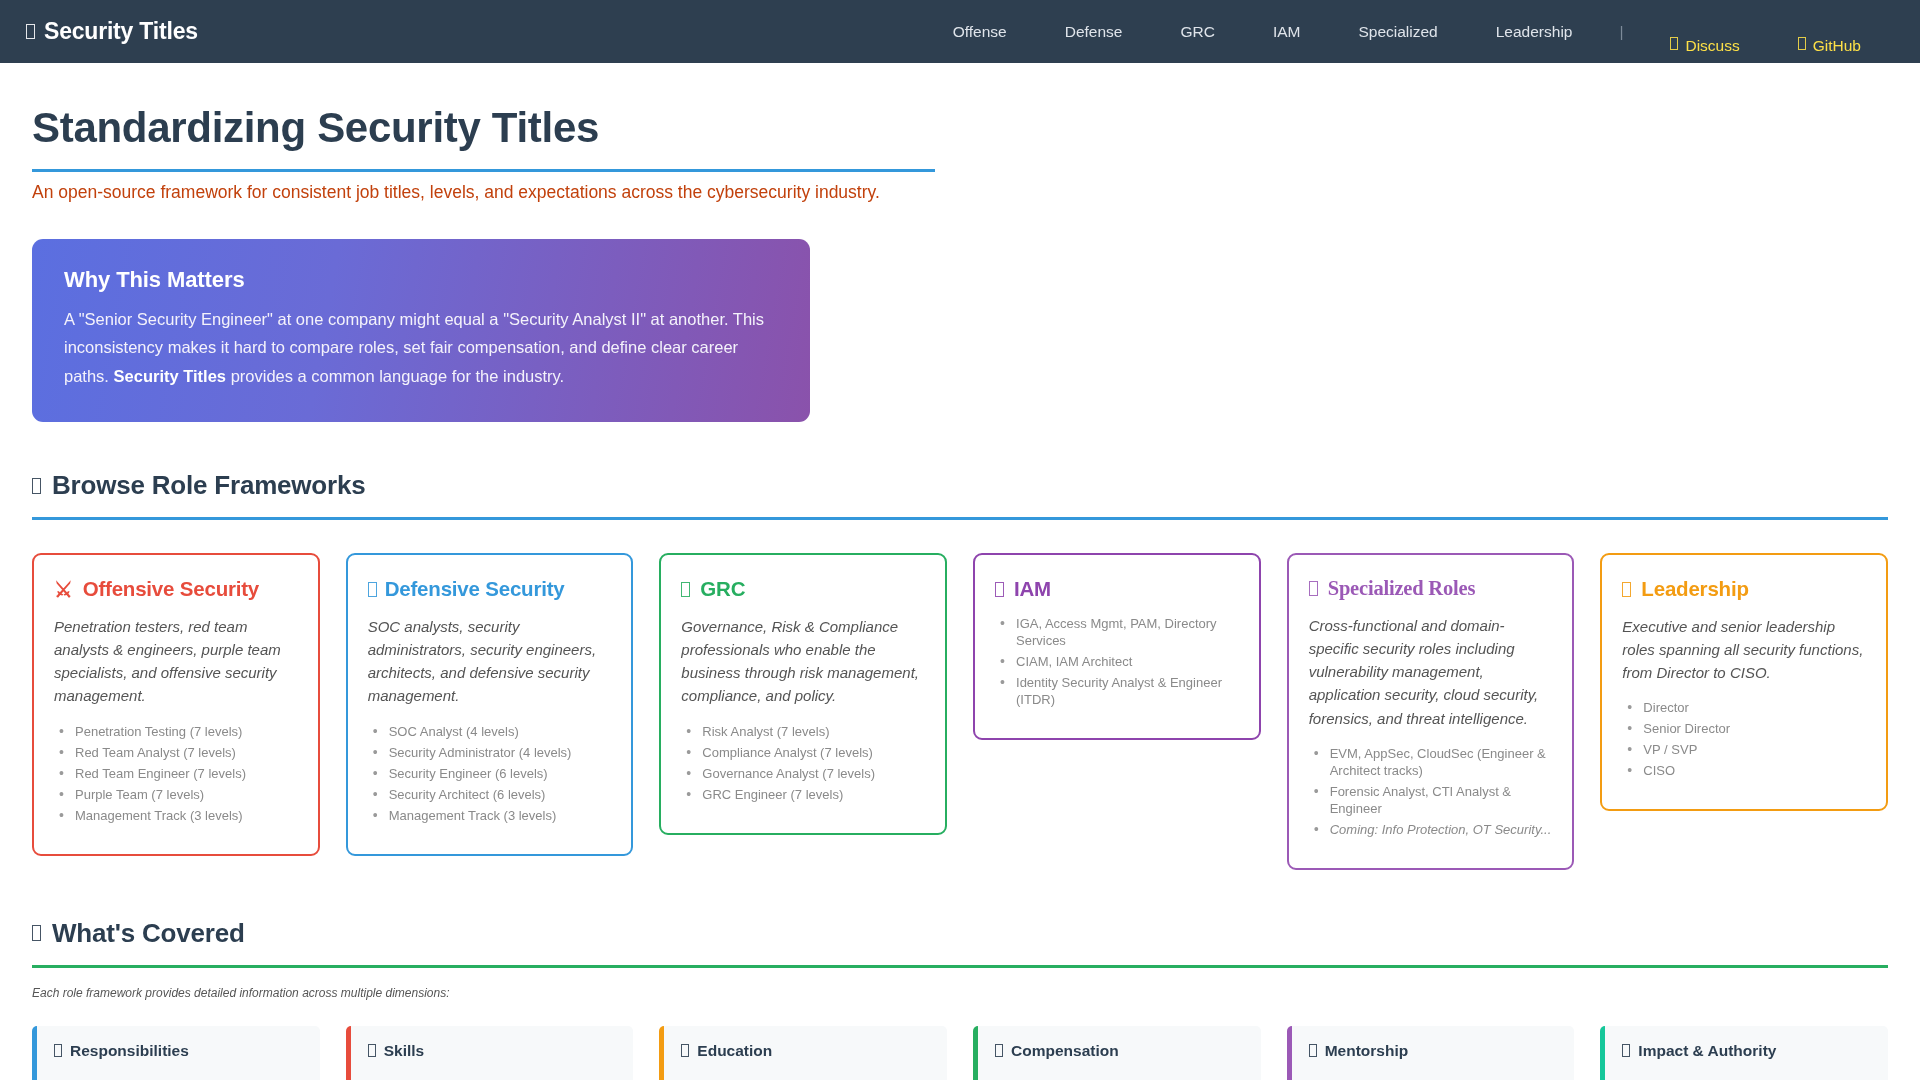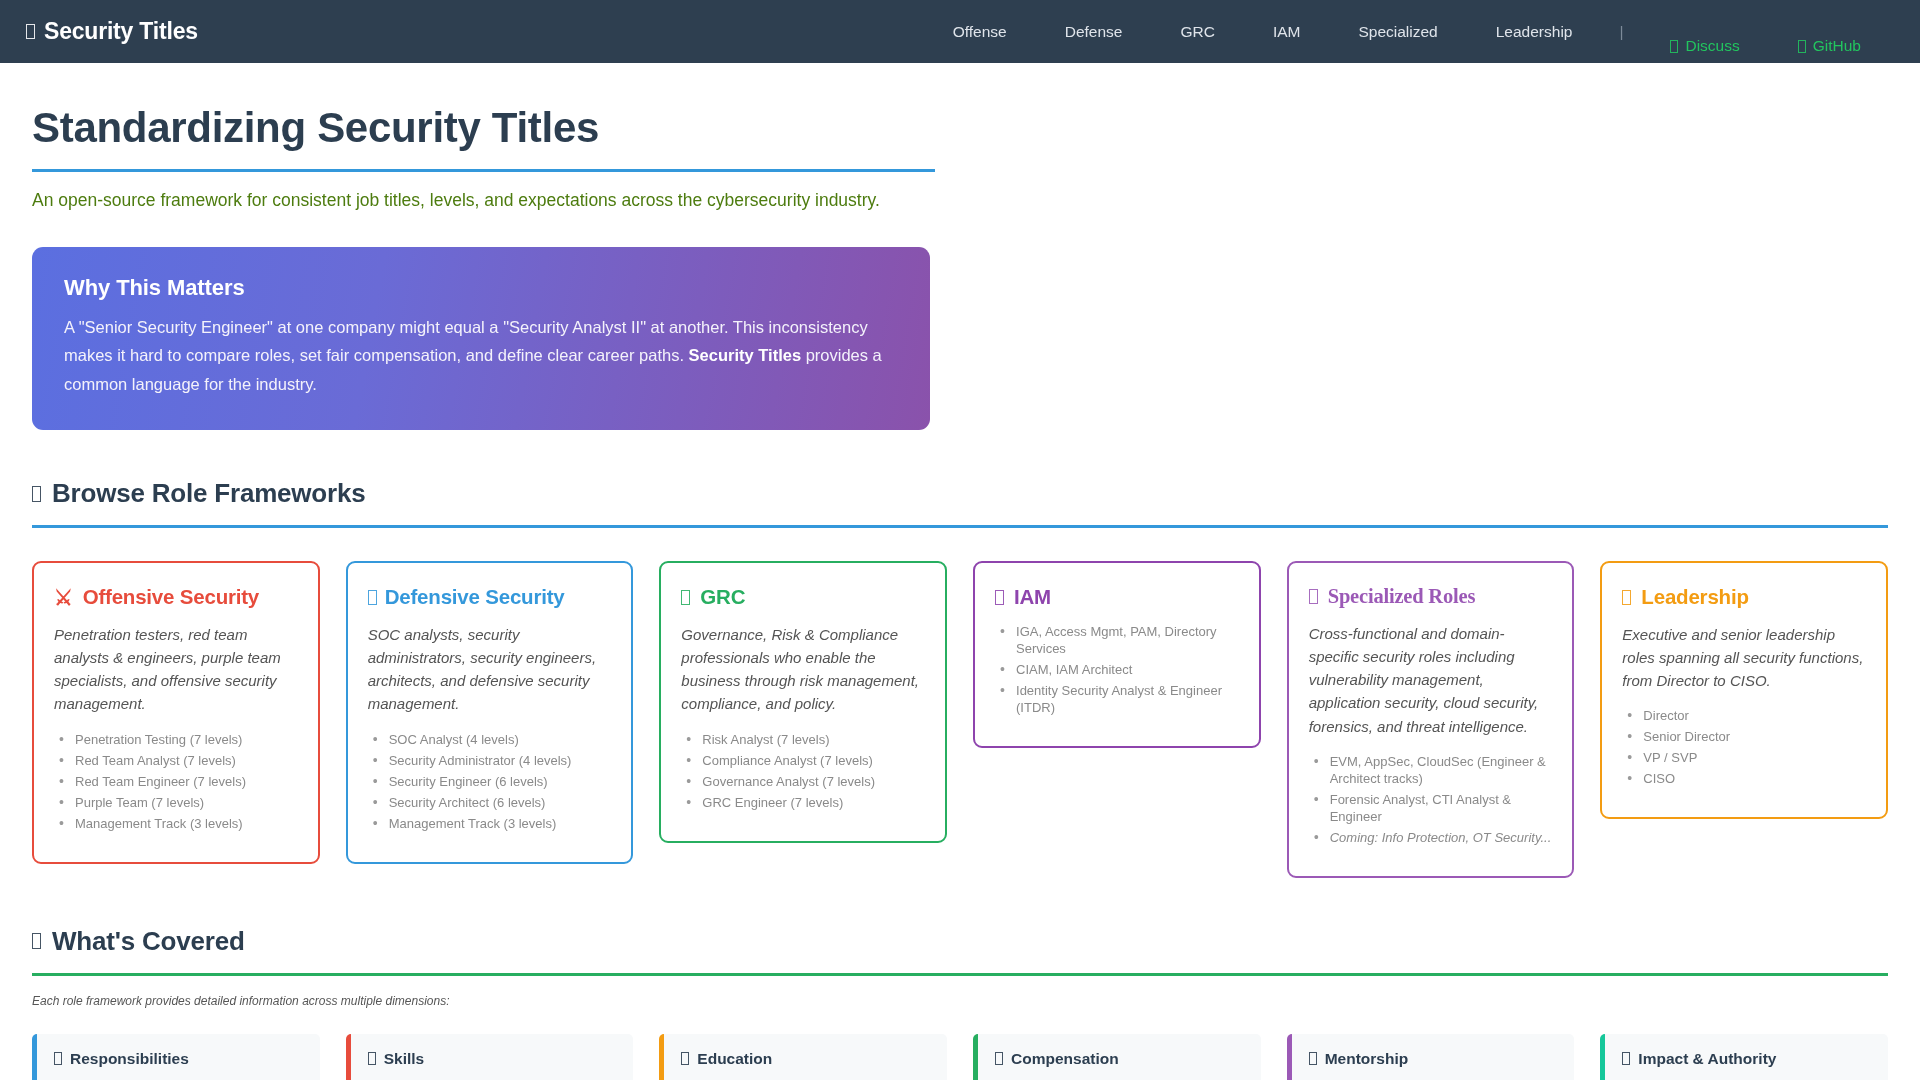--- a/index.html
+++ b/index.html
@@ -51,23 +51,22 @@
     cursor: pointer;
     text-decoration: none;
   }
   .nav-sep {
     color: #7d8b99;
     font-size: 15.5px;
     padding: 0 12px;
   }
   .nav-link.ext {
     display: inline-flex;
-    align-items: center;
     gap: 7px;
-    color: #22c55e;
+    color: #fde047;
     margin-top: 29px;
   }
   .nav-link.ext .tofu { width: 8px; height: 13px; border-width: 1.3px; }
 
   
   .page {
     padding: 0 32px;
   }
 
   h1.page-title {
@@ -78,28 +77,28 @@
     letter-spacing: -0.3px;
   }
   .title-rule {
     height: 3px;
     background: #3498db;
     width: 903px;
     margin-top: 17px;
   }
   .subtitle {
     font-size: 17.5px;
-    color: #4d7c0f;
-    margin-top: 18px;
+    color: #c2410c;
+    margin-top: 10px;
   }
 
   
   .callout {
     margin-top: 36px;
-    width: 898px;
+    width: 778px;
     border-radius: 11px;
     background: linear-gradient(100deg, #5b6fe0 0%, #6a6bd6 38%, #8a52ab 100%);
     padding: 28px 32px 32px 32px;
     color: #ffffff;
   }
   .callout h2 {
     font-size: 22px;
     font-weight: bold;
     margin-bottom: 12px;
     letter-spacing: -0.1px;

